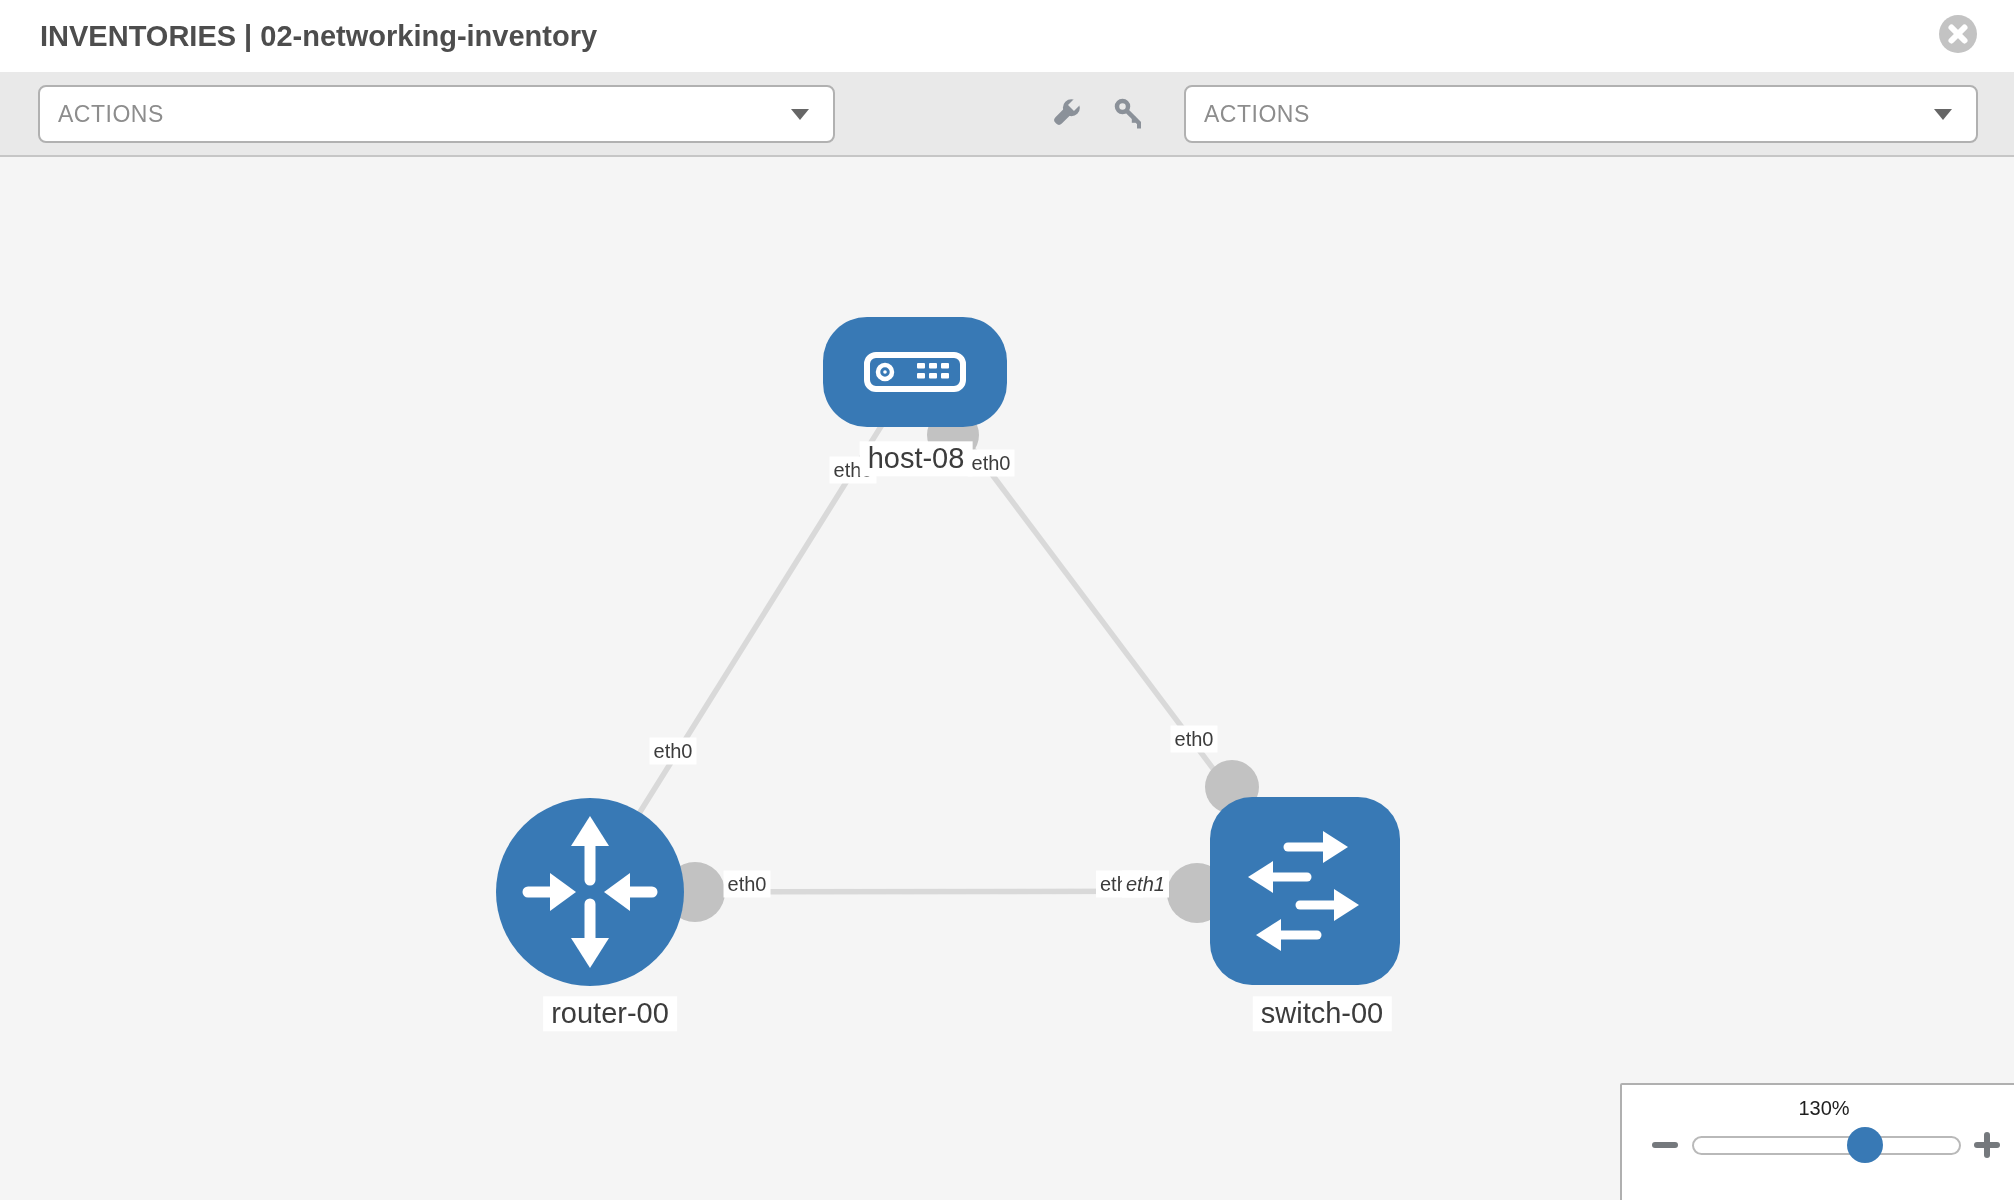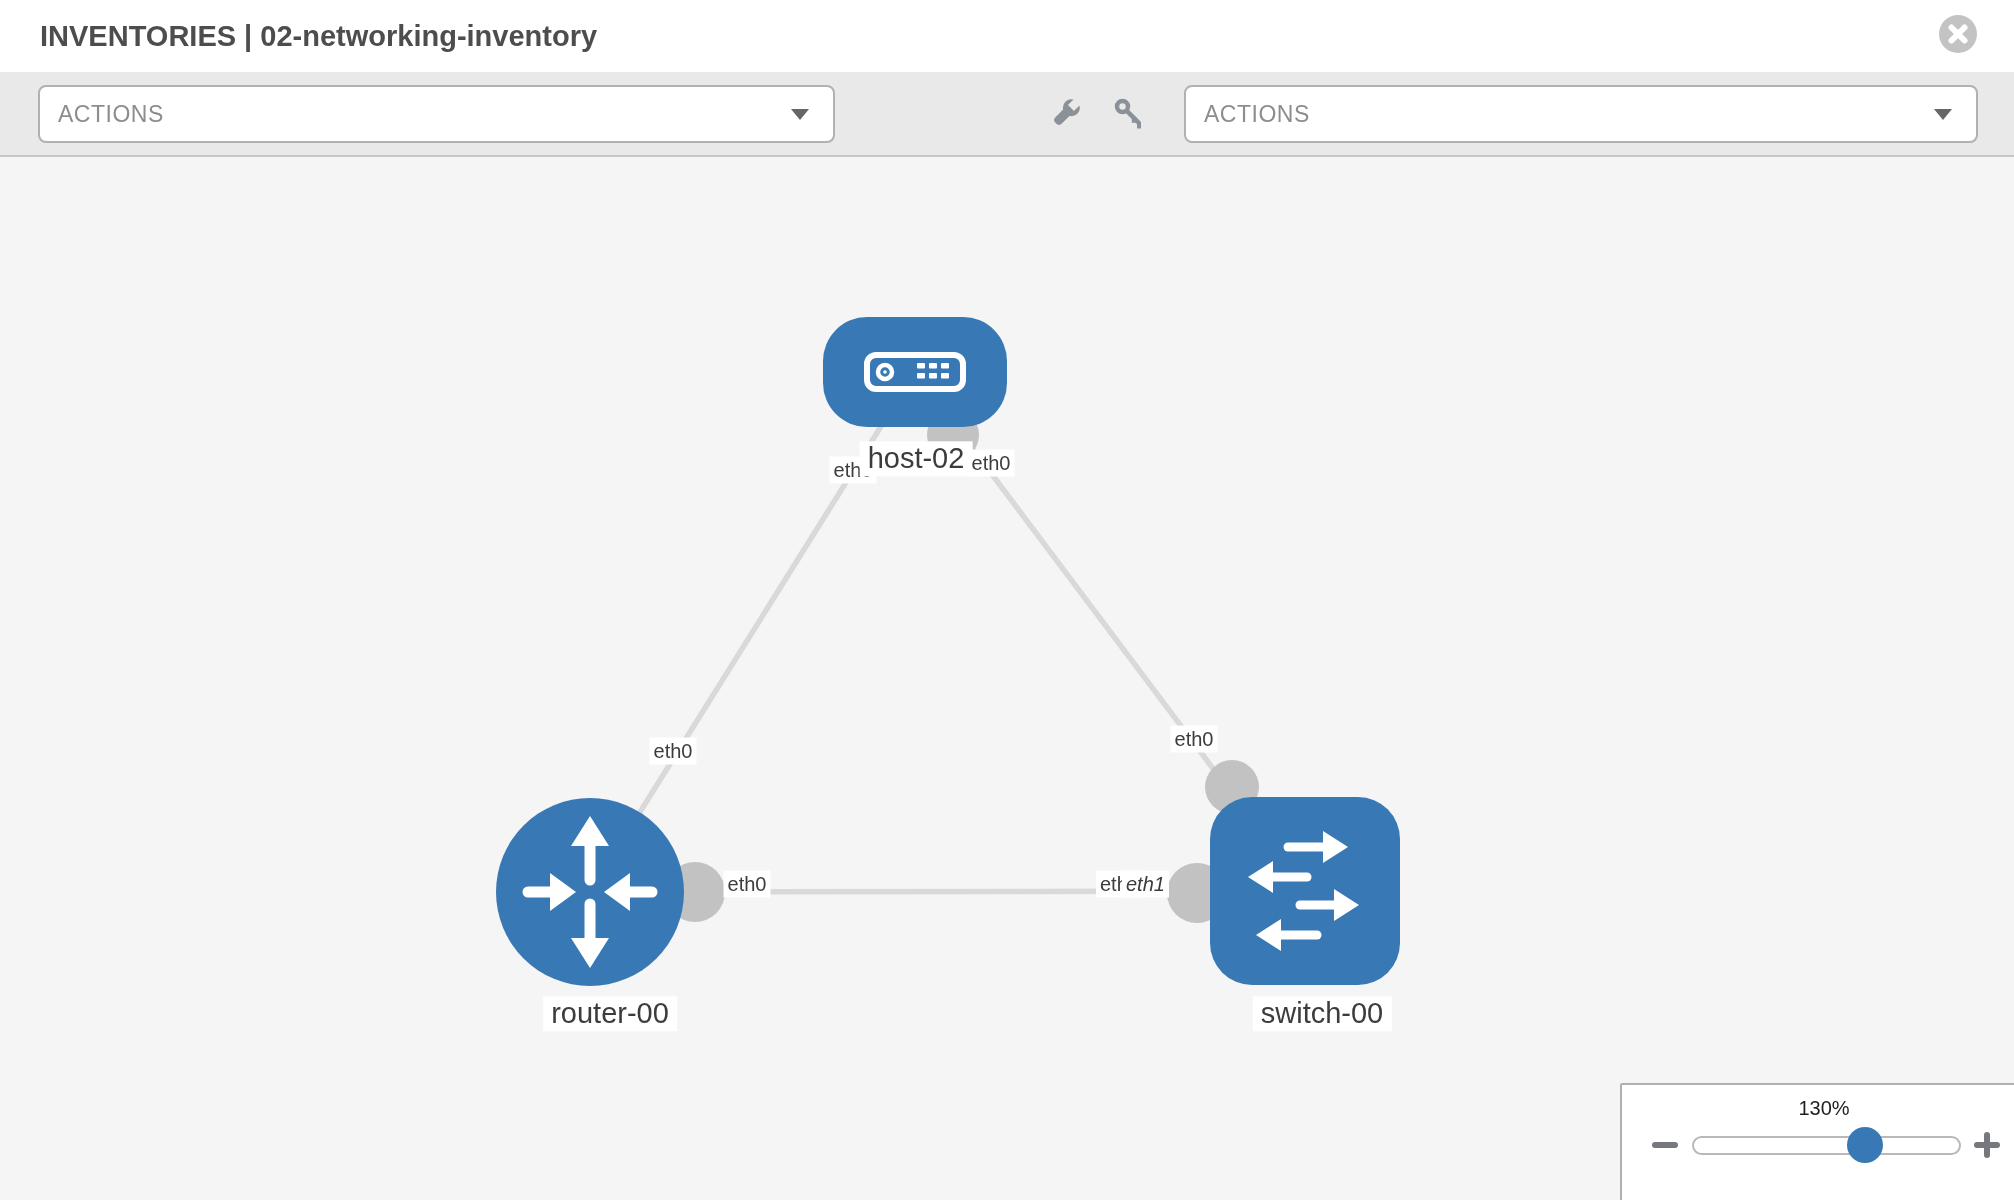--- a/index.html
+++ b/index.html
@@ -164,21 +164,21 @@
       <polygon points="1248,877 1273,861 1273,893" stroke="none"></polygon>
       <line x1="1300" y1="905" x2="1337" y2="905"></line>
       <polygon points="1359,905 1334,889 1334,921" stroke="none"></polygon>
       <line x1="1317" y1="935" x2="1278" y2="935"></line>
       <polygon points="1256,935 1281,919 1281,951" stroke="none"></polygon>
     </g>
   </g>
 </svg>
 
 <span class="chip eth-chip" style="left:853px; top:470px;">eth0</span>
-<span class="chip node-chip" style="left:916px; top:459px;">host-02</span>
+<span class="chip node-chip" style="left:916px; top:459px;">host-08</span>
 <span class="chip eth-chip" style="left:991px; top:463px;">eth0</span>
 
 <span class="chip eth-chip" style="left:673px; top:751px;">eth0</span>
 <span class="chip eth-chip" style="left:747px; top:884px;">eth0</span>
 <span class="chip node-chip" style="left:590px; top:1014px;margin-left:20px;">router-00</span>
 
 <span class="chip eth-chip" style="left:1194px; top:739px;">eth0</span>
 <span class="chip eth-chip chip-left-anchor" style="left:1096px; top:884px;">eth0</span>
 <span class="chip eth-chip chip-left-anchor" style="left:1122px; top:884px;font-style:italic;">eth1</span>
 <span class="chip node-chip" style="left:1303px; top:1014px;margin-left:19px;">switch-00</span>

